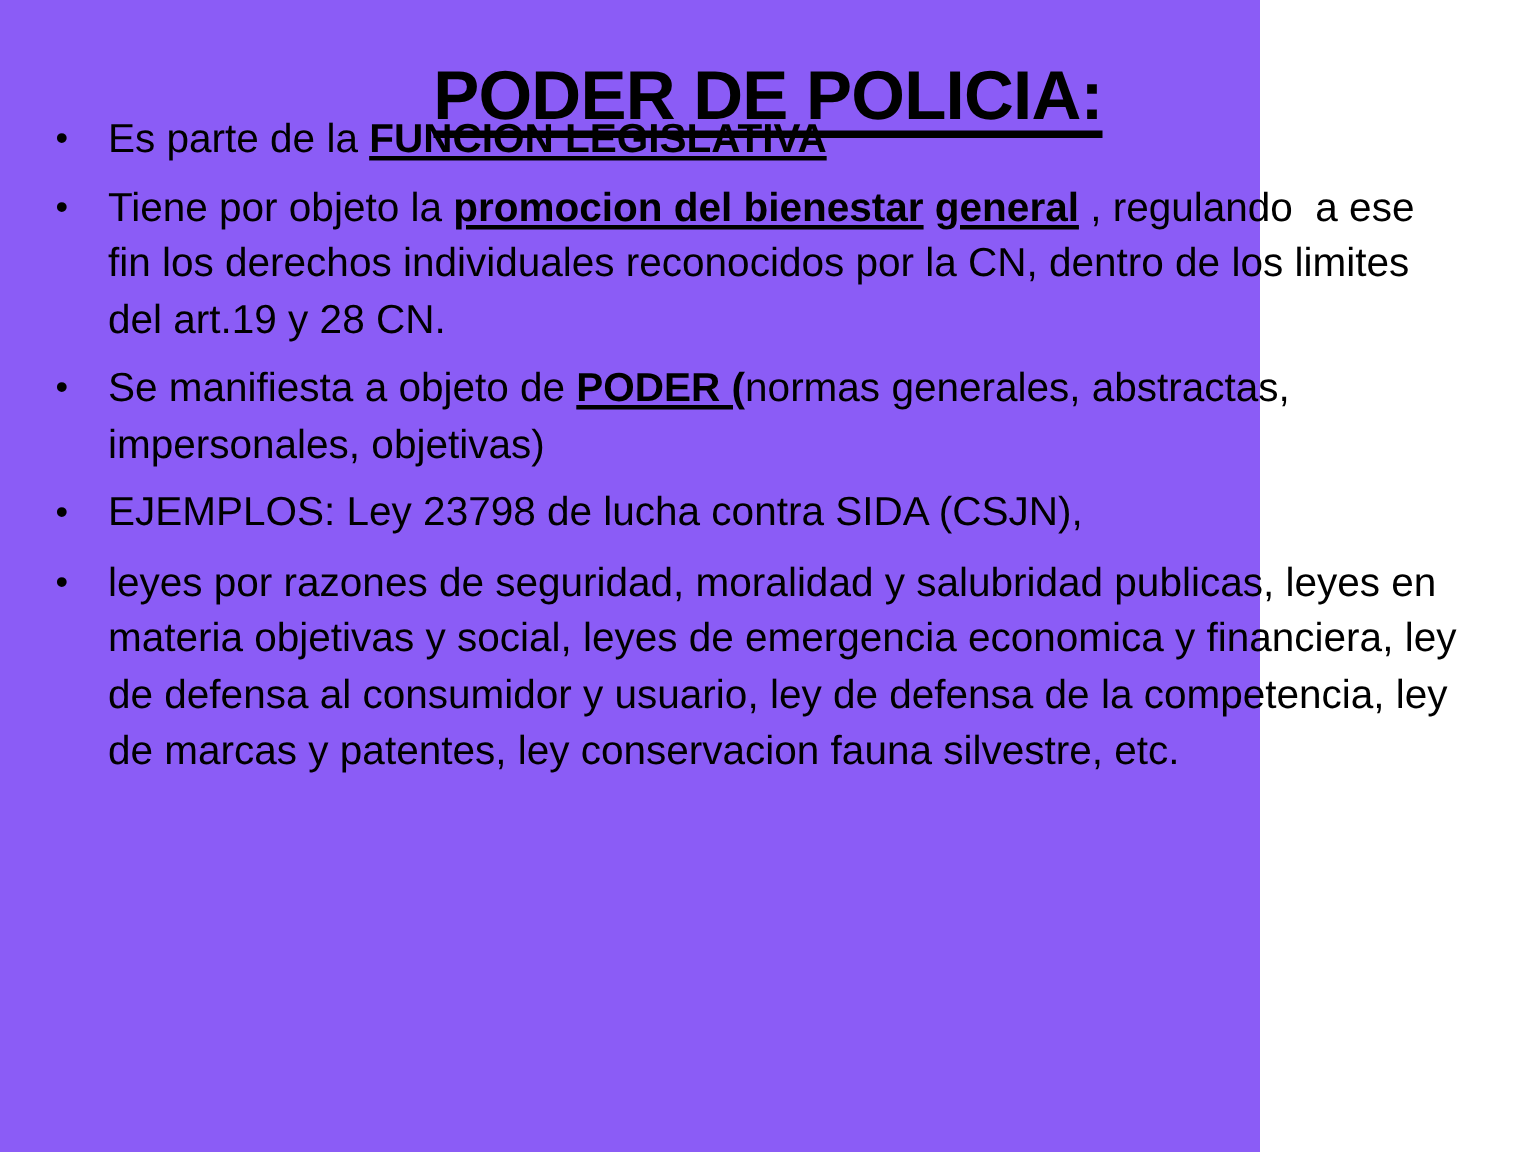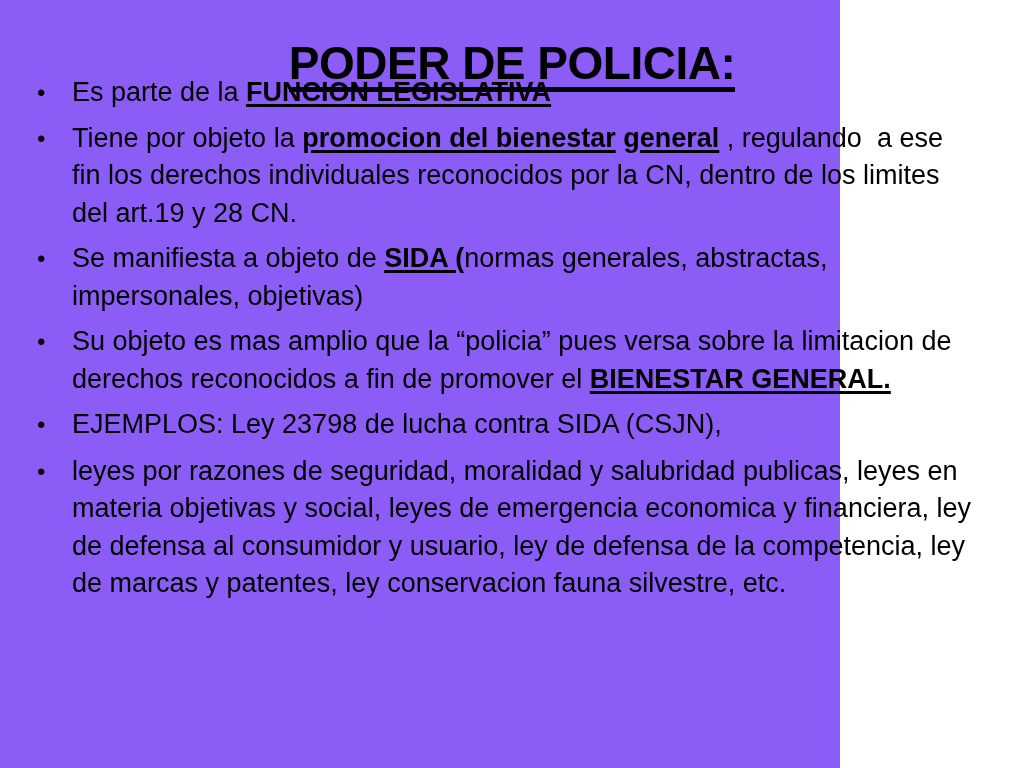--- a/index.html
+++ b/index.html
@@ -97,19 +97,18 @@
 <style>.bullet::before{content:"•";}</style></head>
 <body>
 
 <div class="slide">
 
   <h1 class="slide-title"><span class="u">PODER DE POLICIA:</span></h1>
 
   <ul class="body-list">
     <li class="bullet b1"><span class="r pre">Es parte de la </span><span class="bu pre">FUNCION LEGISLATIVA</span></li>
     <li class="bullet b2"><span class="r pre">Tiene por objeto la </span><span class="bu pre">promocion del bienestar</span><span class="r pre"> </span><span class="bu pre">general</span><span class="r pre"> , regulando  a ese fin los derechos individuales reconocidos por la CN, dentro de los limites del art.19 y 28 CN.</span></li>
-    <li class="bullet b3"><span class="r pre">Se manifiesta a objeto de </span><span class="bu pre">SIDA (</span><span class="r pre">normas generales, abstractas, impersonales, objetivas)</span></li>
-    <li class="bullet b4"><span class="r pre">Su objeto es mas amplio que la “policia” pues versa sobre la limitacion de derechos reconocidos a fin de promover el </span><span class="bu pre">BIENESTAR GENERAL.</span></li>
+    <li class="bullet b3"><span class="r pre">Se manifiesta a objeto de </span><span class="bu pre">PODER (</span><span class="r pre">normas generales, abstractas, impersonales, objetivas)</span></li>
     <li class="bullet b5"><span class="r pre">EJEMPLOS: Ley 23798 de lucha contra SIDA (CSJN),</span></li>
     <li class="bullet b6"><span class="r pre">leyes por razones de seguridad, moralidad y salubridad publicas, leyes en materia objetivas y social, leyes de emergencia economica y financiera, ley de defensa al consumidor y usuario, ley de defensa de la competencia, ley de marcas y patentes, ley conservacion fauna silvestre, etc.</span></li>
   </ul>
 
 </div>
 
 </body></html>

